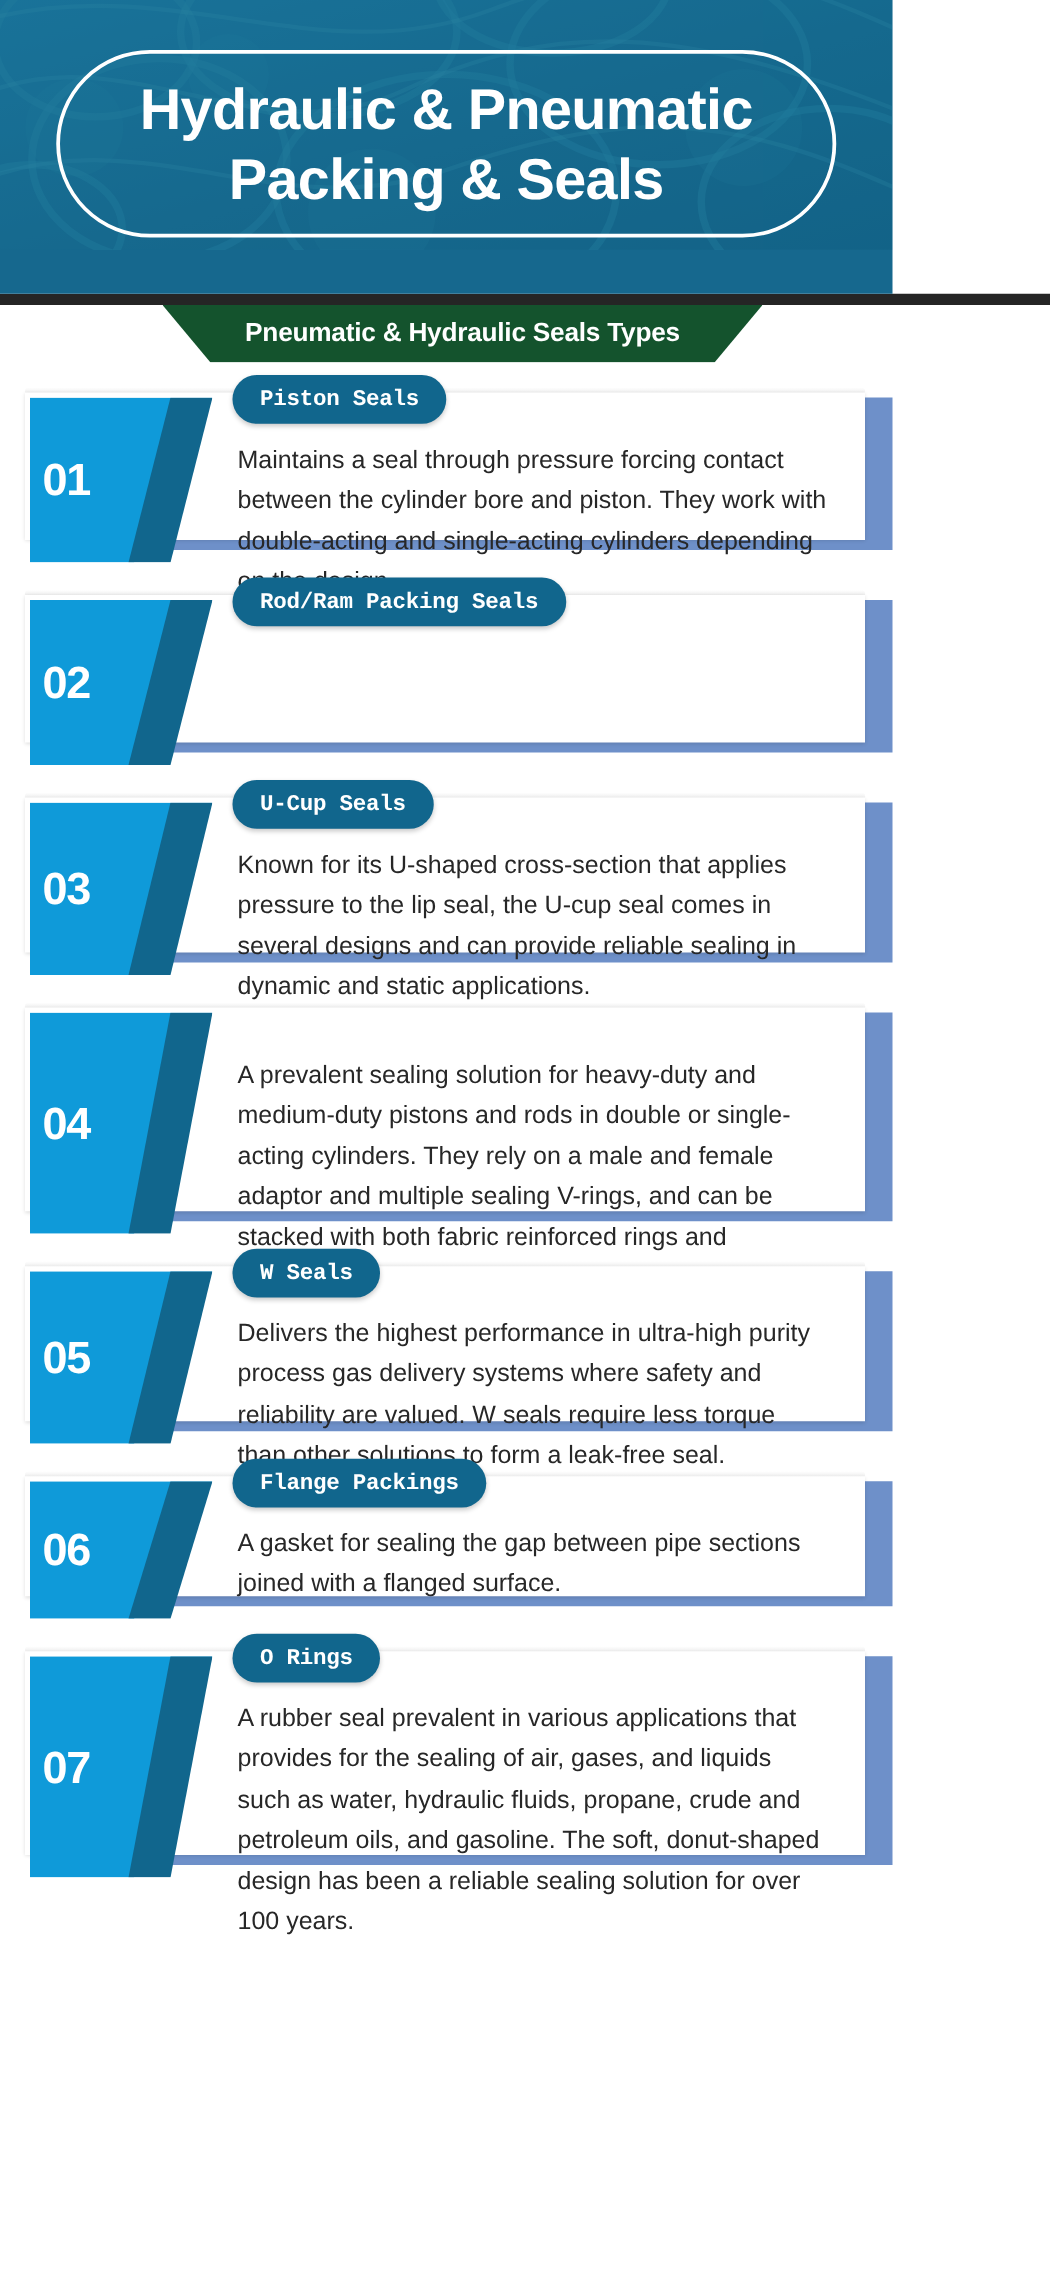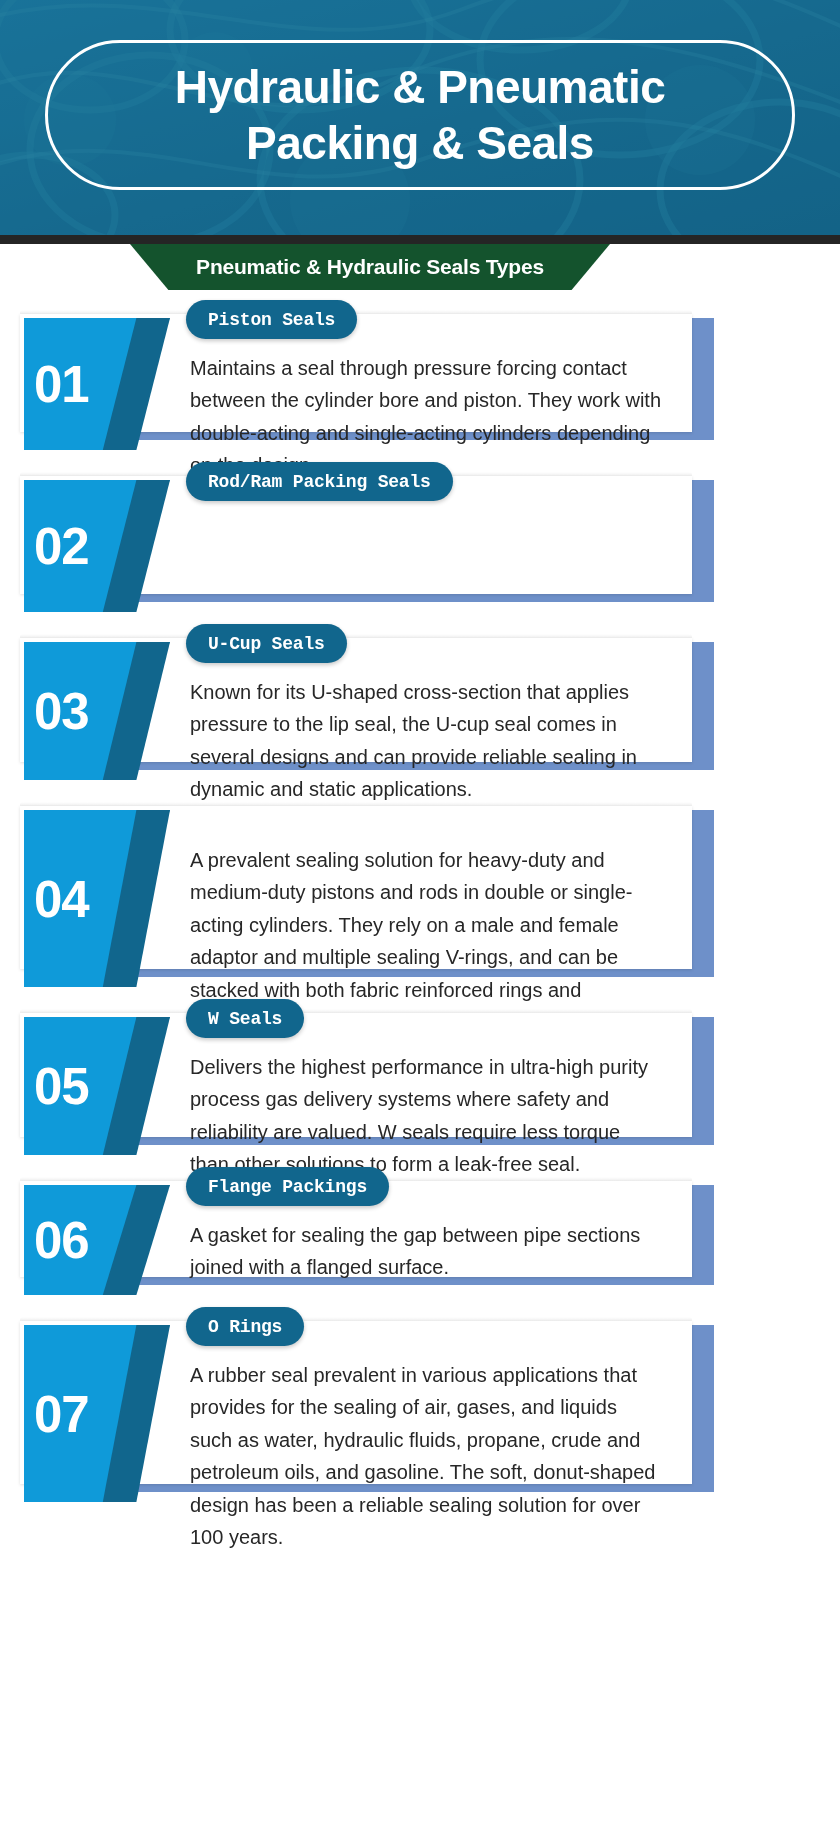--- a/index.html
+++ b/index.html
@@ -6,21 +6,21 @@
   html,body { background:#ffffff; }
   body {
     width:840px; height:1829px;
     font-family:"Liberation Sans", sans-serif;
     overflow:hidden; position:relative;
   }
 
   
   .header {
     position:relative;
-    width:840px; height:235px;
+    width:714px; height:235px;
     background:#16688e;
     overflow:hidden;
   }
   .header-texture { position:absolute; inset:0; opacity:.55; }
   .header-frame {
     position:absolute;
     left:45px; top:40px; right:45px; bottom:45px;
     border:3px solid #ffffff;
     border-radius:75px;
     display:flex; align-items:center; justify-content:center;
@@ -108,21 +108,21 @@
     position:absolute; right:0; top:0;
     width:70px; height:100%;
     background:#11668d;
     clip-path:polygon(52% 0, 100% 0, 52% 100%, 4% 100%);
   }
   .card-number {
     position:absolute;
     left:10px; top:50%;
     transform:translateY(-50%);
     color:#ffffff;
-    font-size:51px;
+    font-size:36px;
     font-weight:700;
     letter-spacing:-1px;
     line-height:1;
   }
   
   .card-pill {
     position:absolute;
     left:186px; top:0;
     height:39px;
     padding:0 22px;

